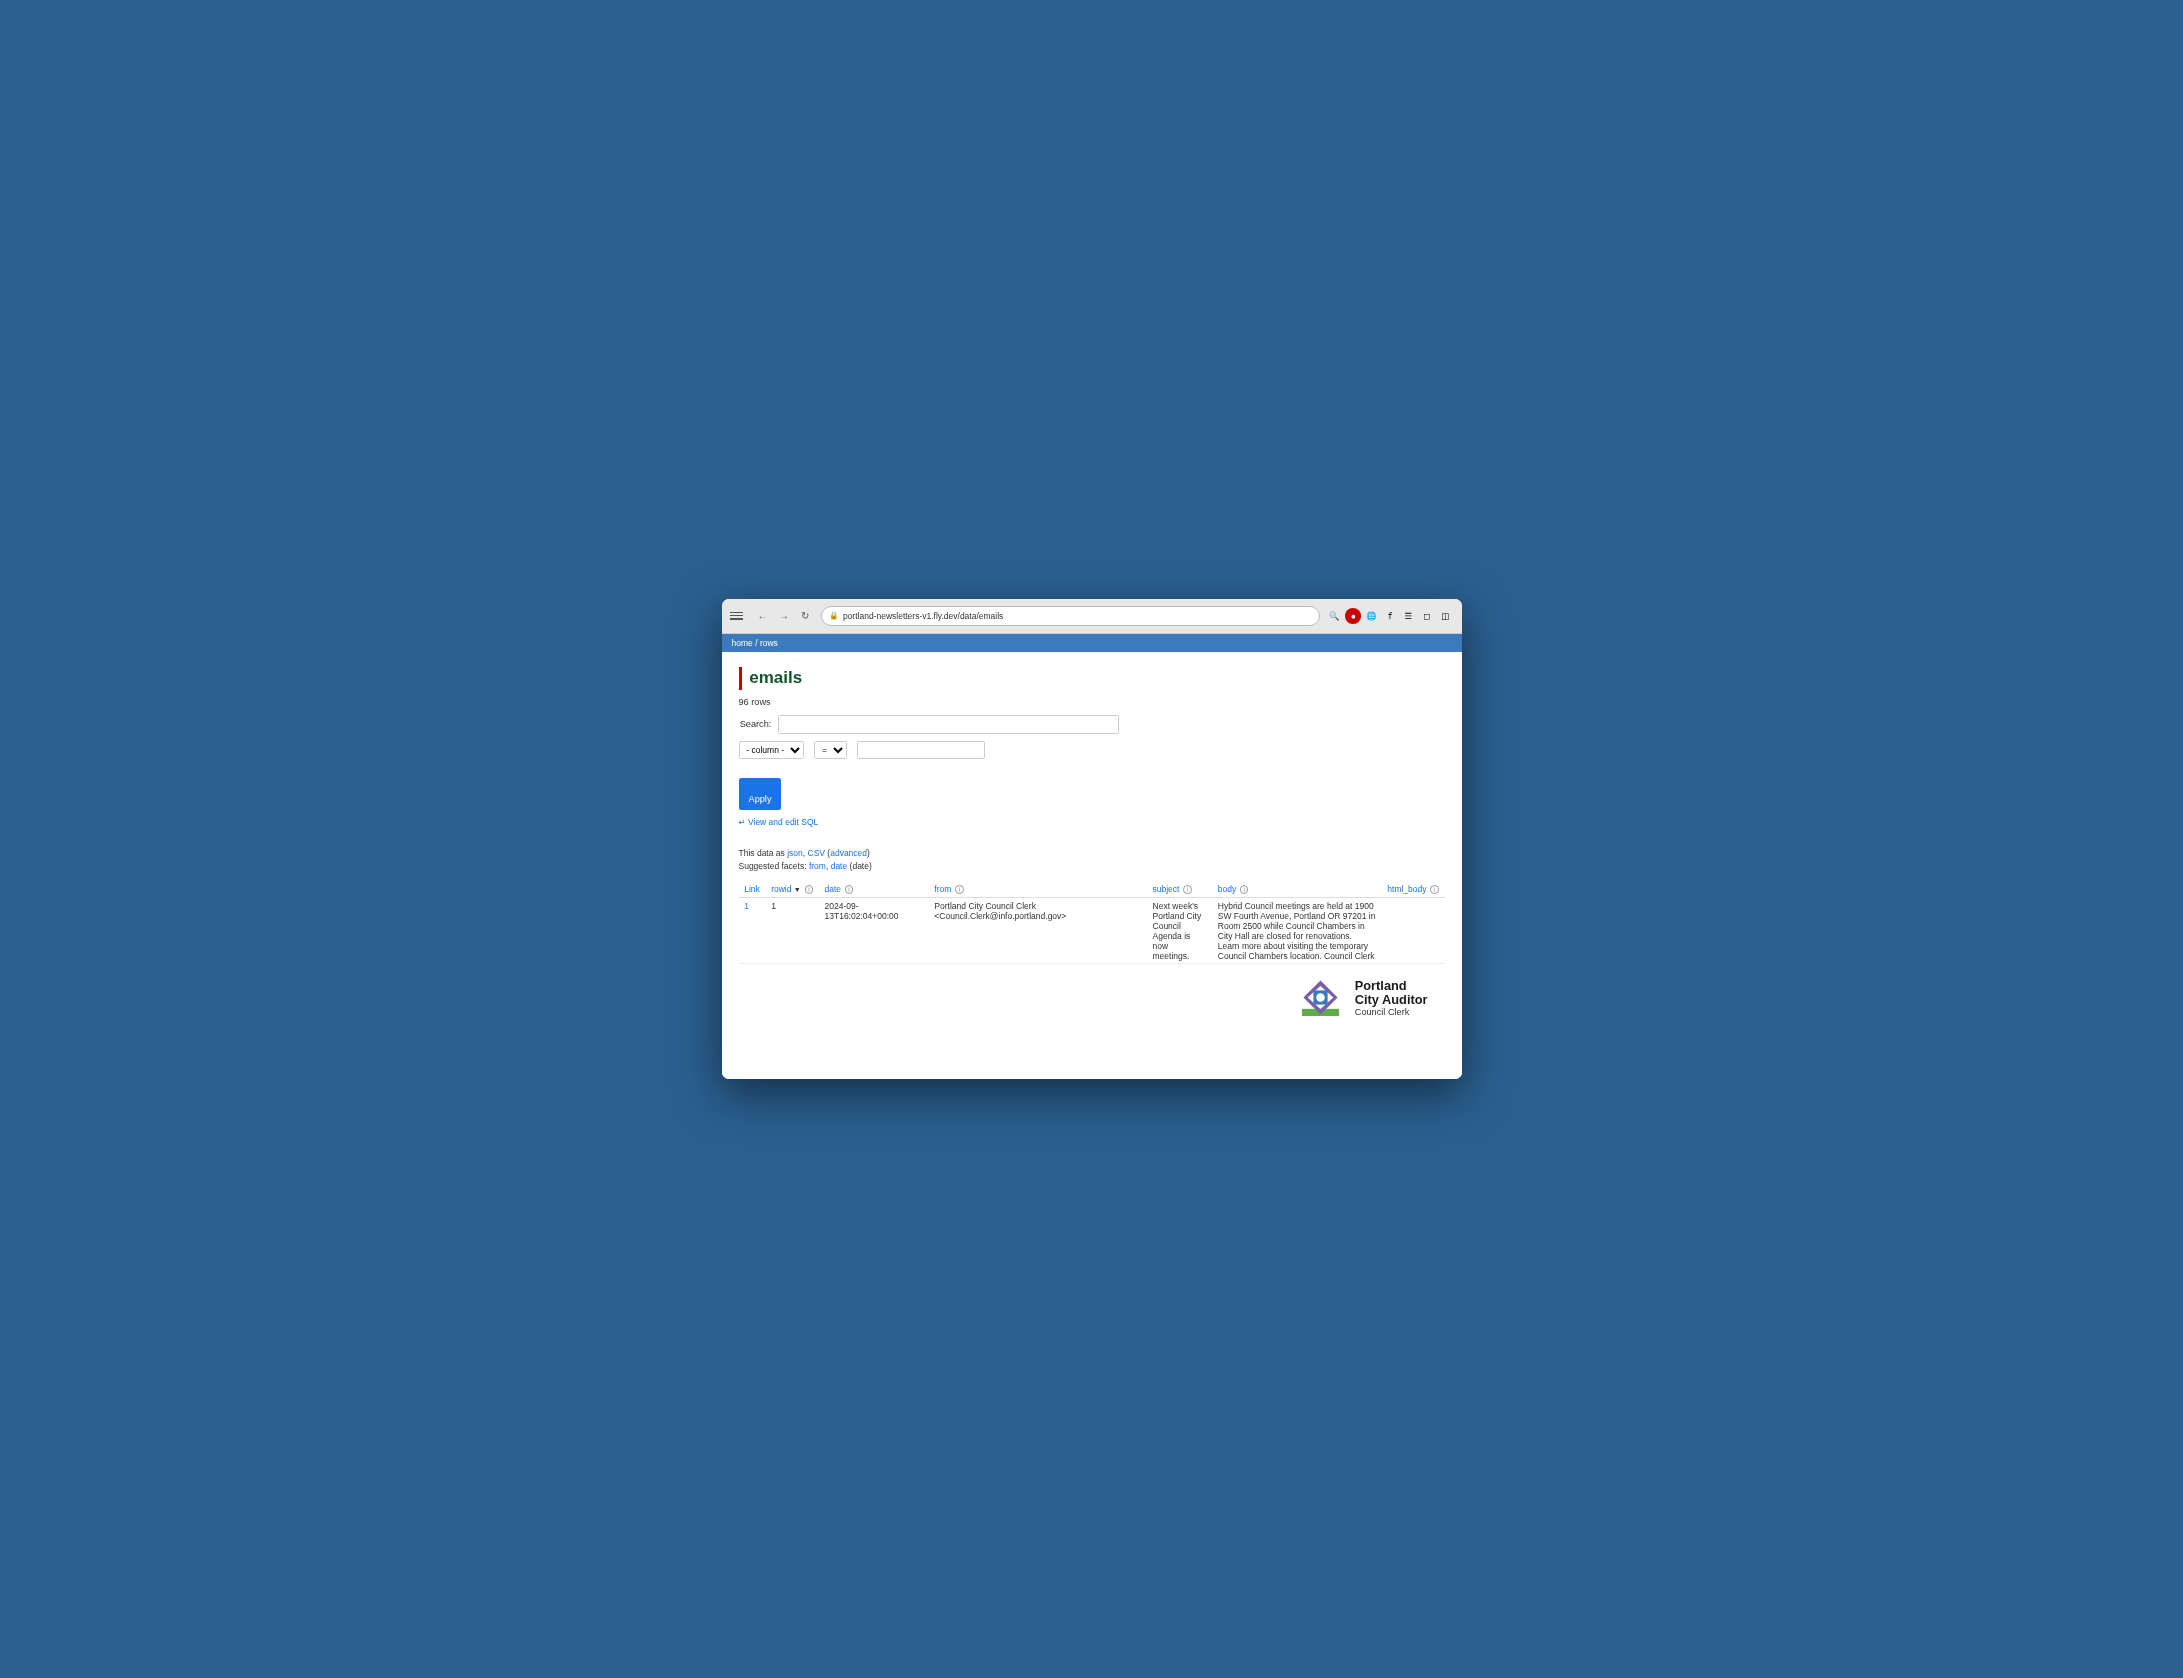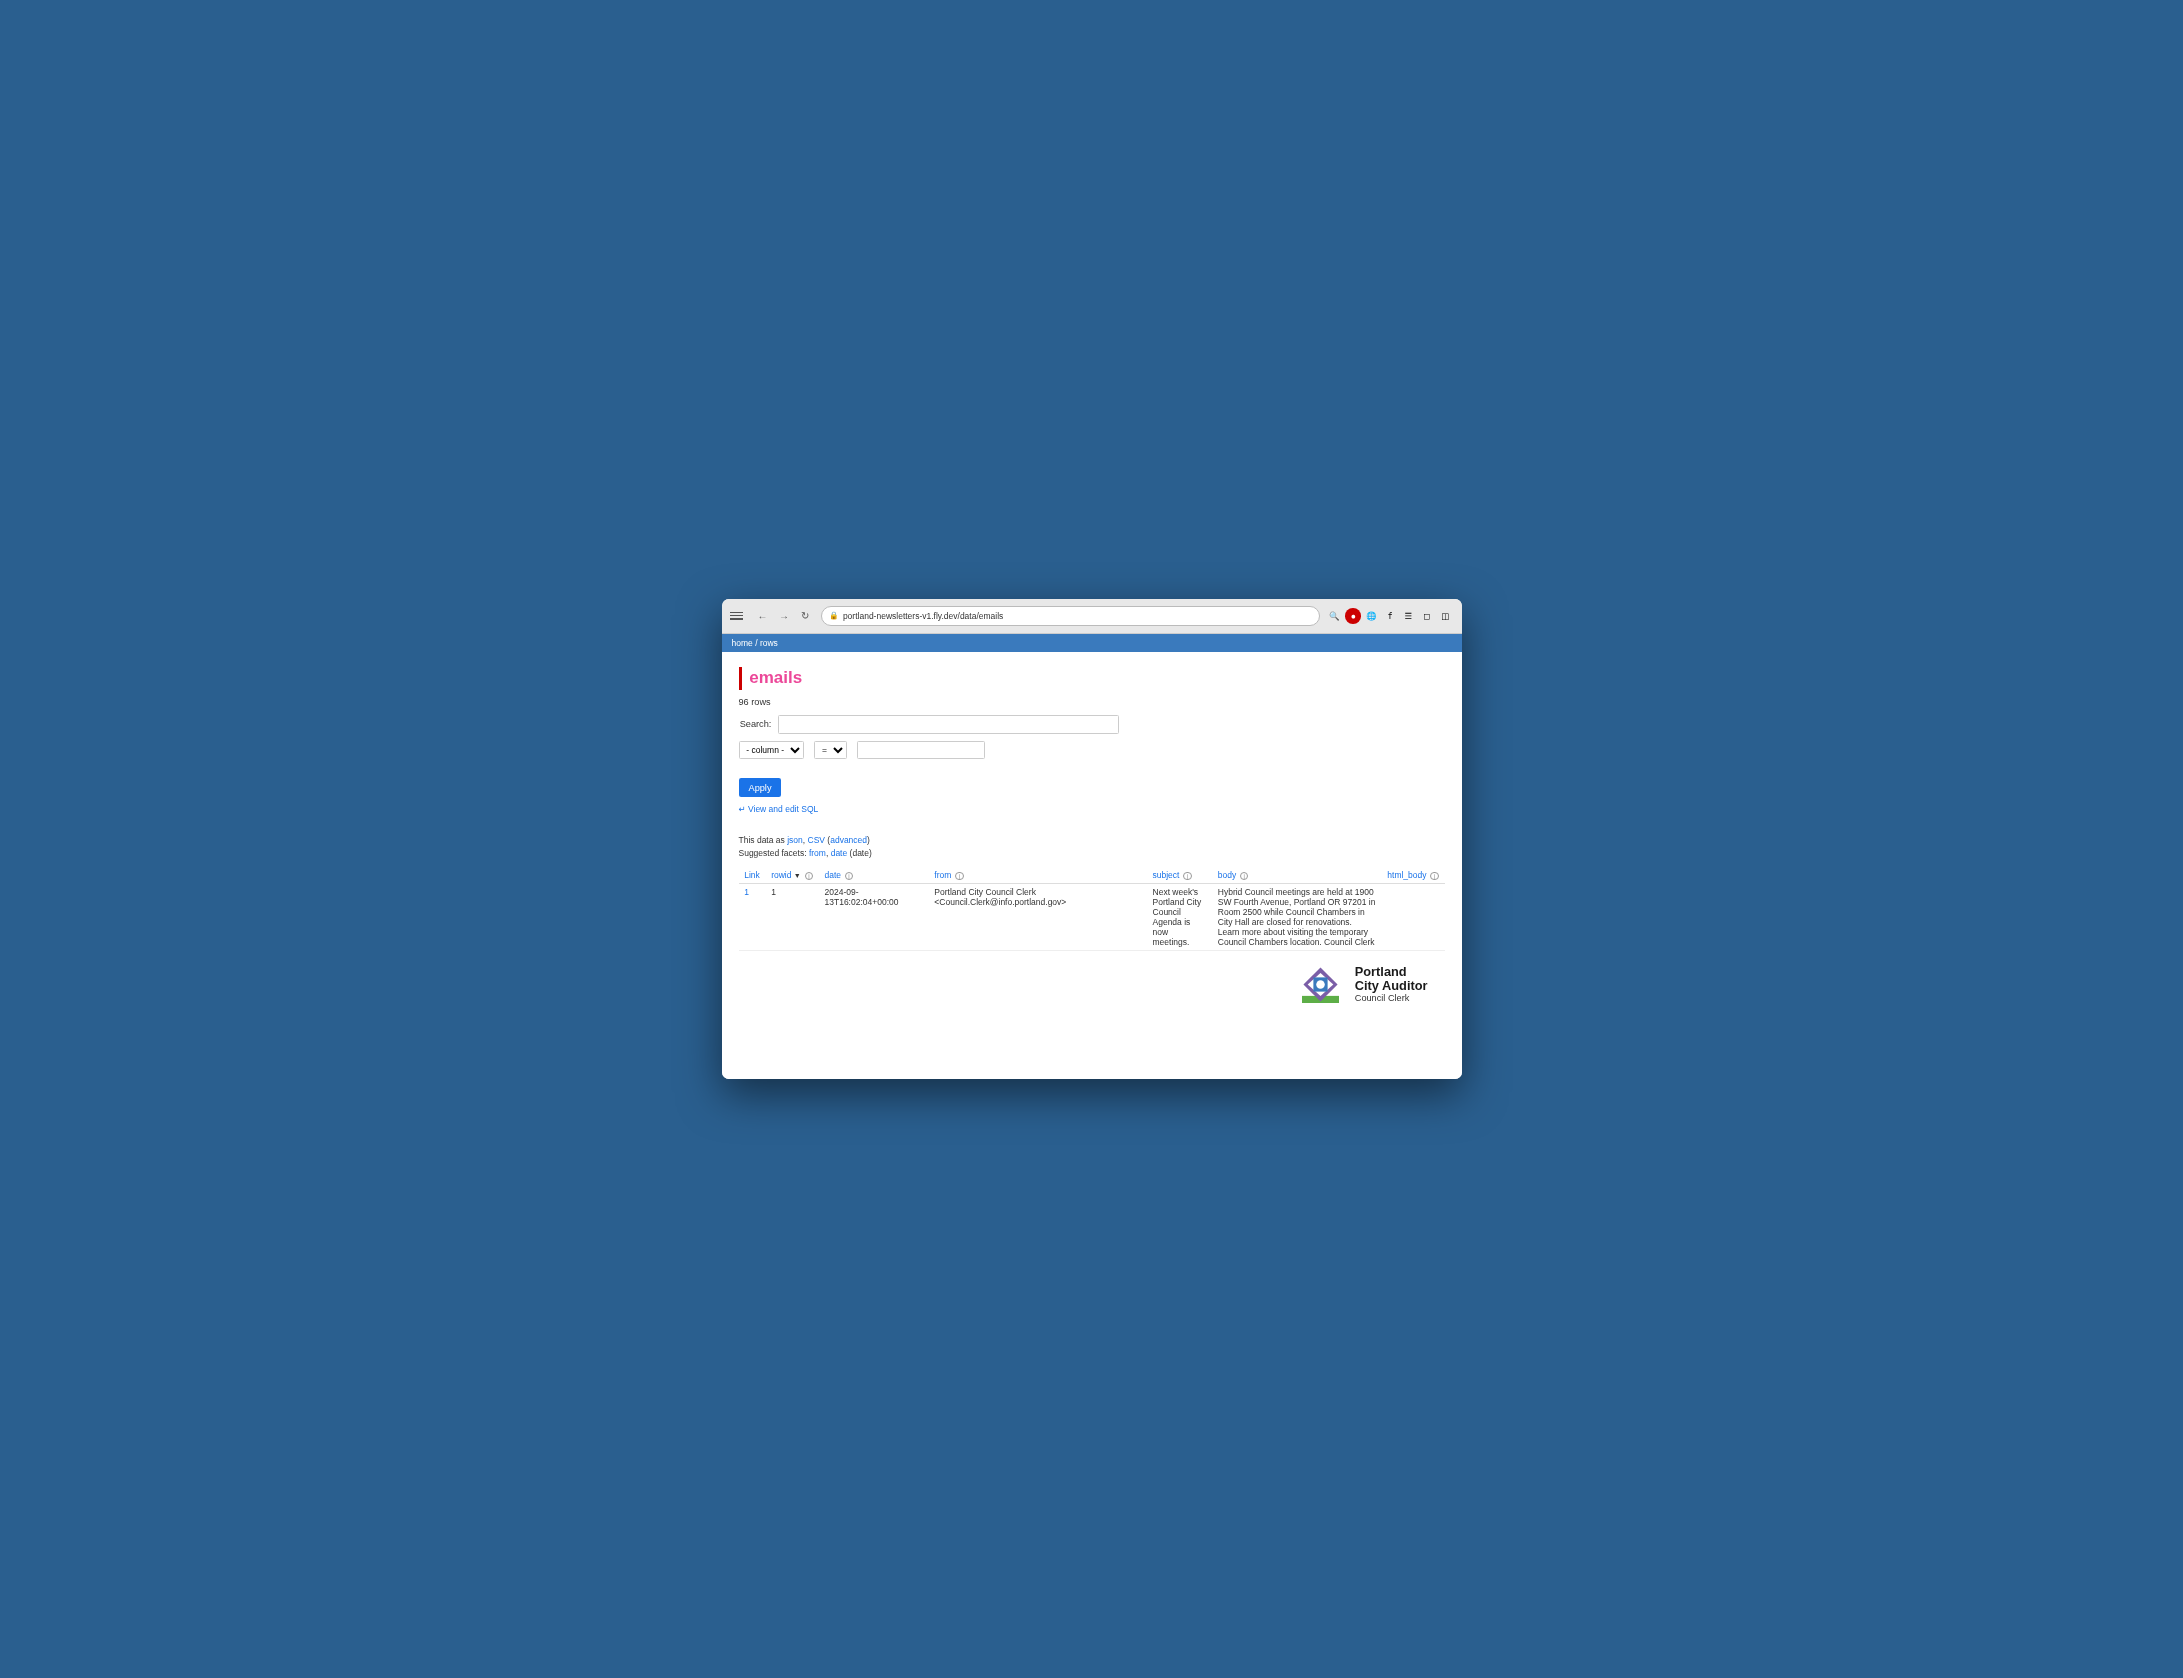--- a/index.html
+++ b/index.html
@@ -138,21 +138,21 @@
     .title-bar {
       width: 3.6px;
       height: 23px;
       background: #cc0000;
       flex-shrink: 0;
     }
 
     .page-title {
       font-size: 17px;
       font-weight: 600;
-      color: #ec4899;
+      color: #14532d;
     }
 
     
     .row-count {
       font-size: 9.2px;
       color: #333;
       margin-bottom: 8.5px;
       font-weight: 400;
     }
 
@@ -203,21 +203,21 @@
       height: 18.5px;
       border: 0.7px solid #ccc;
       border-radius: 1.4px;
       padding: 0 4.3px;
       font-size: 8.5px;
     }
 
     
     .apply-btn {
       height: 18.5px;
-      padding: 4px 10px;
+      padding: 16px 10px;
       background: #1a73e8;
       color: #fff;
       border: none;
       border-radius: 2.1px;
       font-size: 9.2px;
       cursor: pointer;
       margin-bottom: 7.1px;
       display: block;
     }
 

